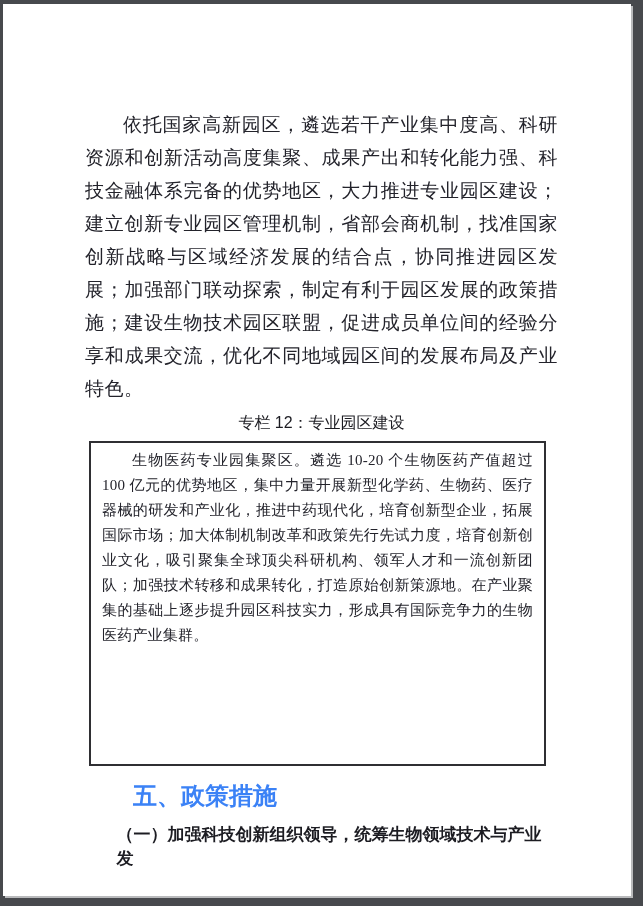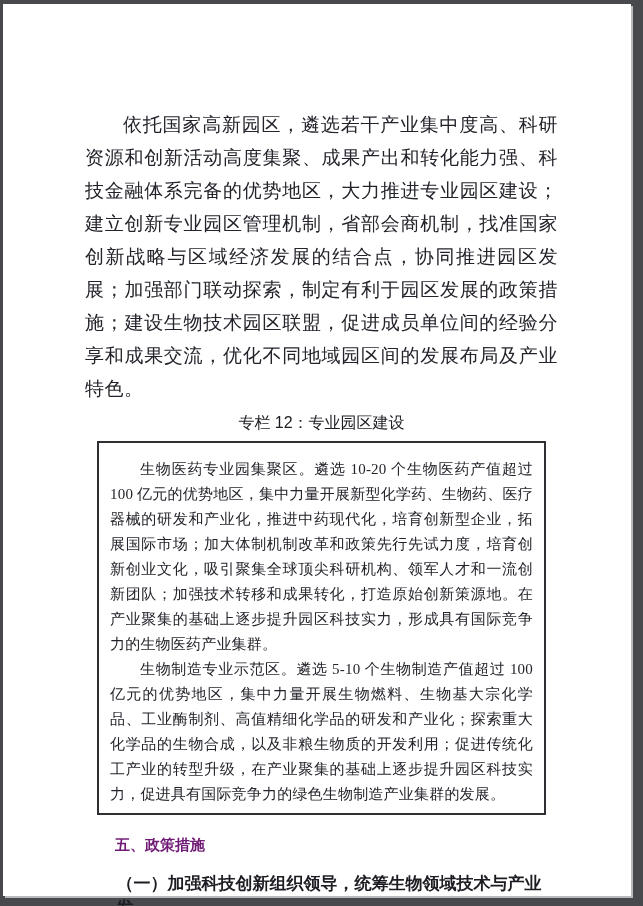--- a/index.html
+++ b/index.html
@@ -46,42 +46,42 @@
   .box-title {
     margin-top: 7px;
     text-align: center;
     font-family: "Liberation Sans", "DejaVu Sans", sans-serif;
     font-weight: normal;
     font-size: 16px;
     line-height: 22px;
     color: #1c1c22;
   }
   .column-box {
-    margin: 7px 12px 0 12px;
+    margin: 7px 12px 0 4px;
     border: 2px solid #2f2f33;
-    padding: 14px 11px 6px 11px;
+    padding: 5px 11px 6px 11px;
     box-sizing: border-box;
     min-height: 325px;
   }
   .column-box p {
     margin: 0;
     font-size: 15px;
     line-height: 25px;
     text-align: justify;
     text-indent: 2em;
     letter-spacing: 0.2px;
   }
   .sec-heading {
     margin: 18px 0 12px 0;
     padding-left: 2em;
     font-family: "Liberation Sans", "DejaVu Sans", sans-serif;
     font-weight: bold;
-    font-size: 15px;
+    font-size: 24px;
     line-height: 24px;
-    color: #701a75;
+    color: #3b82f6;
   }
   .sub-heading {
     margin: 15px 0 0 0;
     padding-left: 1.85em;
     font-family: "Liberation Sans", "DejaVu Sans", sans-serif;
     font-weight: bold;
     font-size: 17px;
     line-height: 24px;
     color: #1c1c22;
   }
@@ -92,21 +92,20 @@
 <div class="viewer">
   <div class="paper">
     <div class="content">
 
       <p class="main-para">依托国家高新园区，遴选若干产业集中度高、科研资源和创新活动高度集聚、成果产出和转化能力强、科技金融体系完备的优势地区，大力推进专业园区建设；建立创新专业园区管理机制，省部会商机制，找准国家创新战略与区域经济发展的结合点，协同推进园区发展；加强部门联动探索，制定有利于园区发展的政策措施；建设生物技术园区联盟，促进成员单位间的经验分享和成果交流，优化不同地域园区间的发展布局及产业特色。</p>
 
       <div class="box-title">专栏 12：专业园区建设</div>
 
       <div class="column-box">
         <p>生物医药专业园集聚区。遴选 10-20 个生物医药产值超过 100 亿元的优势地区，集中力量开展新型化学药、生物药、医疗器械的研发和产业化，推进中药现代化，培育创新型企业，拓展国际市场；加大体制机制改革和政策先行先试力度，培育创新创业文化，吸引聚集全球顶尖科研机构、领军人才和一流创新团队；加强技术转移和成果转化，打造原始创新策源地。在产业聚集的基础上逐步提升园区科技实力，形成具有国际竞争力的生物医药产业集群。</p>
-        <p>生物制造专业示范区。遴选 5-10 个生物制造产值超过 100 亿元的优势地区，集中力量开展生物燃料、生物基大宗化学品、工业酶制剂、高值精细化学品的研发和产业化；探索重大化学品的生物合成，以及非粮生物质的开发利用；促进传统化工产业的转型升级，在产业聚集的基础上逐步提升园区科技实力，促进具有国际竞争力的绿色生物制造产业集群的发展。</p>
       </div>
 
       <div class="sec-heading">五、政策措施</div>
 
       <div class="sub-heading">（一）加强科技创新组织领导，统筹生物领域技术与产业发</div>
 
     </div>
   </div>
 </div>
 

